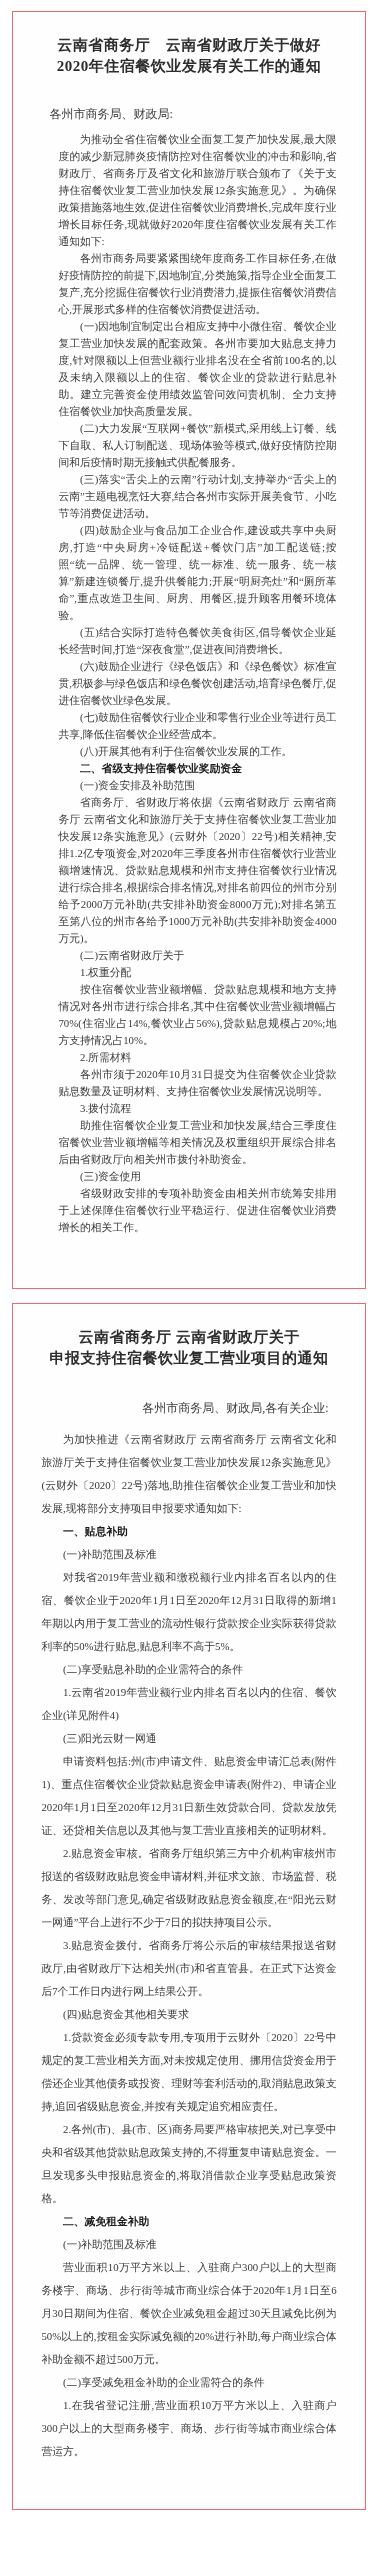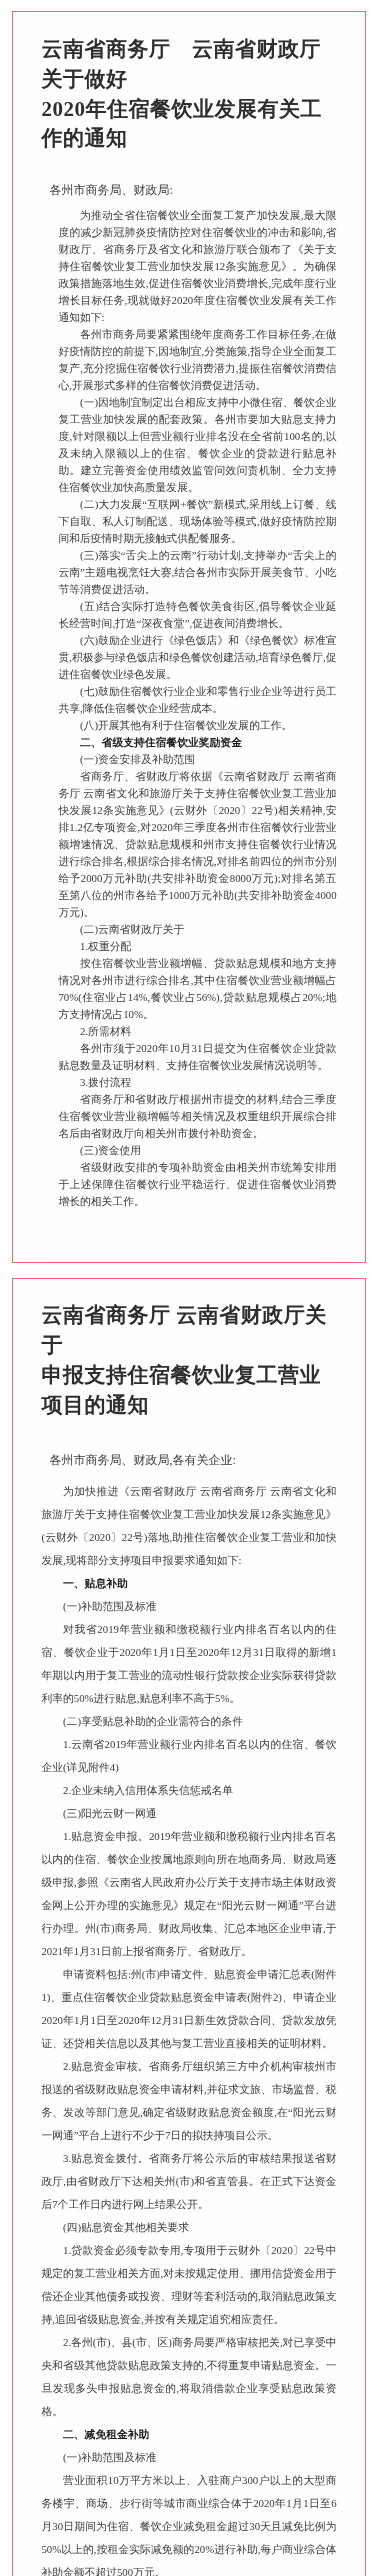--- a/index.html
+++ b/index.html
@@ -20,35 +20,36 @@
     position:relative;
     border:1px solid #f2696b;
     background:#fefefe;
     box-sizing:border-box;
     padding:17.5px 28px 49px;
   }
   .notice-1{margin-bottom:14.4px;padding-bottom:52px;}
   .notice-2{padding-bottom:46px;}
   .title{
     margin:5.2px 0 28px;
-    font-size:21px;
+    text-align:center;
+    font-size:15px;
     font-weight:bold;
     color:#2e2e2e;
     line-height:1.42;
     letter-spacing:0.5px;
   }
   .tline{display:block;}
   .salutation{
     margin:8px;
     font-size:12px;
     color:#3a3a3a;
     text-indent:0;
   }
   .notice-1 .salutation{line-height:17px;}
-  .notice-2 .salutation{line-height:23px;}
+  .notice-2 .salutation{line-height:23px;text-align:right;}
   .para{
     margin:0;
     font-size:10.8px;
     color:#3a3a3a;
     text-indent:2em;
     text-align:justify;
   }
   .notice-1 .para{line-height:17px;margin-left:17px;}
   .notice-2 .para{line-height:23px;}
   .para.h{
@@ -74,20 +75,21 @@
 
 
         <p class="para p">各州市商务局要紧紧围绕年度商务工作目标任务,在做好疫情防控的前提下,因地制宜,分类施策,指导企业全面复工复产,充分挖掘住宿餐饮行业消费潜力,提振住宿餐饮消费信心,开展形式多样的住宿餐饮消费促进活动。</p>
 
         <p class="para p">(一)因地制宜制定出台相应支持中小微住宿、餐饮企业复工营业加快发展的配套政策。各州市要加大贴息支持力度,针对限额以上但营业额行业排名没在全省前100名的,以及未纳入限额以上的住宿、餐饮企业的贷款进行贴息补助。建立完善资金使用绩效监管问效问责机制、全力支持住宿餐饮业加快高质量发展。</p>
 
         <p class="para p">(二)大力发展“互联网+餐饮”新模式,采用线上订餐、线下自取、私人订制配送、现场体验等模式,做好疫情防控期间和后疫情时期无接触式供配餐服务。</p>
 
         <p class="para p">(三)落实“舌尖上的云南”行动计划,支持举办“舌尖上的云南”主题电视烹饪大赛,结合各州市实际开展美食节、小吃节等消费促进活动。</p>
 
+        <p class="para p">(四)鼓励企业与食品加工企业合作,建设或共享中央厨房,打造“中央厨房+冷链配送+餐饮门店”加工配送链;按照“统一品牌、统一管理、统一标准、统一服务、统一核算”新建连锁餐厅,提升供餐能力;开展“明厨亮灶”和“厕所革命”,重点改造卫生间、厨房、用餐区,提升顾客用餐环境体验。</p>
 
         <p class="para p">(五)结合实际打造特色餐饮美食街区,倡导餐饮企业延长经营时间,打造“深夜食堂”,促进夜间消费增长。</p>
 
         <p class="para p">(六)鼓励企业进行《绿色饭店》和《绿色餐饮》标准宣贯,积极参与绿色饭店和绿色餐饮创建活动,培育绿色餐厅,促进住宿餐饮业绿色发展。</p>
 
         <p class="para p">(七)鼓励住宿餐饮行业企业和零售行业企业等进行员工共享,降低住宿餐饮企业经营成本。</p>
 
         <p class="para p">(八)开展其他有利于住宿餐饮业发展的工作。</p>
 
         <p class="para h">二、省级支持住宿餐饮业奖励资金</p>
@@ -101,21 +103,21 @@
         <p class="para p">1.权重分配</p>
 
         <p class="para p">按住宿餐饮业营业额增幅、贷款贴息规模和地方支持情况对各州市进行综合排名,其中住宿餐饮业营业额增幅占70%(住宿业占14%,餐饮业占56%),贷款贴息规模占20%;地方支持情况占10%。</p>
 
         <p class="para p">2.所需材料</p>
 
         <p class="para p">各州市须于2020年10月31日提交为住宿餐饮企业贷款贴息数量及证明材料、支持住宿餐饮业发展情况说明等。</p>
 
         <p class="para p">3.拨付流程</p>
 
-        <p class="para p">省商务厅和省财政厅根据州市提交的材料,结合三季度住宿餐饮业营业额增幅等相关情况及权重组织开展综合排名后由省财政厅向相关州市拨付补助资金。</p>
+        <p class="para p">助推住宿餐饮企业复工营业和加快发展,结合三季度住宿餐饮业营业额增幅等相关情况及权重组织开展综合排名后由省财政厅向相关州市拨付补助资金。</p>
 
         <p class="para p">(三)资金使用</p>
 
         <p class="para p">省级财政安排的专项补助资金由相关州市统筹安排用于上述保障住宿餐饮行业平稳运行、促进住宿餐饮业消费增长的相关工作。</p>
       </div>
   </section>
 
   <section class="notice notice-2">
     <h1 class="title">
       <span class="tline">云南省商务厅 云南省财政厅关于</span>
@@ -129,25 +131,23 @@
         <p class="para h">一、贴息补助</p>
 
         <p class="para p">(一)补助范围及标准</p>
 
         <p class="para p">对我省2019年营业额和缴税额行业内排名百名以内的住宿、餐饮企业于2020年1月1日至2020年12月31日取得的新增1年期以内用于复工营业的流动性银行贷款按企业实际获得贷款利率的50%进行贴息,贴息利率不高于5%。</p>
 
         <p class="para p">(二)享受贴息补助的企业需符合的条件</p>
 
         <p class="para p">1.云南省2019年营业额行业内排名百名以内的住宿、餐饮企业(详见附件4)</p>
 
-        <p class="para p">2.企业未纳入信用体系失信惩戒名单</p>
 
         <p class="para p">(三)阳光云财一网通</p>
 
-        <p class="para p">1.贴息资金申报。2019年营业额和缴税额行业内排名百名以内的住宿、餐饮企业按属地原则向所在地商务局、财政局逐级申报,参照《云南省人民政府办公厅关于支持市场主体财政资金网上公开办理的实施意见》规定在“阳光云财一网通”平台进行办理。州(市)商务局、财政局收集、汇总本地区企业申请,于2021年1月31日前上报省商务厅、省财政厅。</p>
 
         <p class="para p">申请资料包括:州(市)申请文件、贴息资金申请汇总表(附件1)、重点住宿餐饮企业贷款贴息资金申请表(附件2)、申请企业2020年1月1日至2020年12月31日新生效贷款合同、贷款发放凭证、还贷相关信息以及其他与复工营业直接相关的证明材料。</p>
 
         <p class="para p">2.贴息资金审核。省商务厅组织第三方中介机构审核州市报送的省级财政贴息资金申请材料,并征求文旅、市场监督、税务、发改等部门意见,确定省级财政贴息资金额度,在“阳光云财一网通”平台上进行不少于7日的拟扶持项目公示。</p>
 
         <p class="para p">3.贴息资金拨付。省商务厅将公示后的审核结果报送省财政厅,由省财政厅下达相关州(市)和省直管县。在正式下达资金后7个工作日内进行网上结果公开。</p>
 
         <p class="para p">(四)贴息资金其他相关要求</p>
 
         <p class="para p">1.贷款资金必须专款专用,专项用于云财外〔2020〕22号中规定的复工营业相关方面,对未按规定使用、挪用信贷资金用于偿还企业其他债务或投资、理财等套利活动的,取消贴息政策支持,追回省级贴息资金,并按有关规定追究相应责任。</p>

